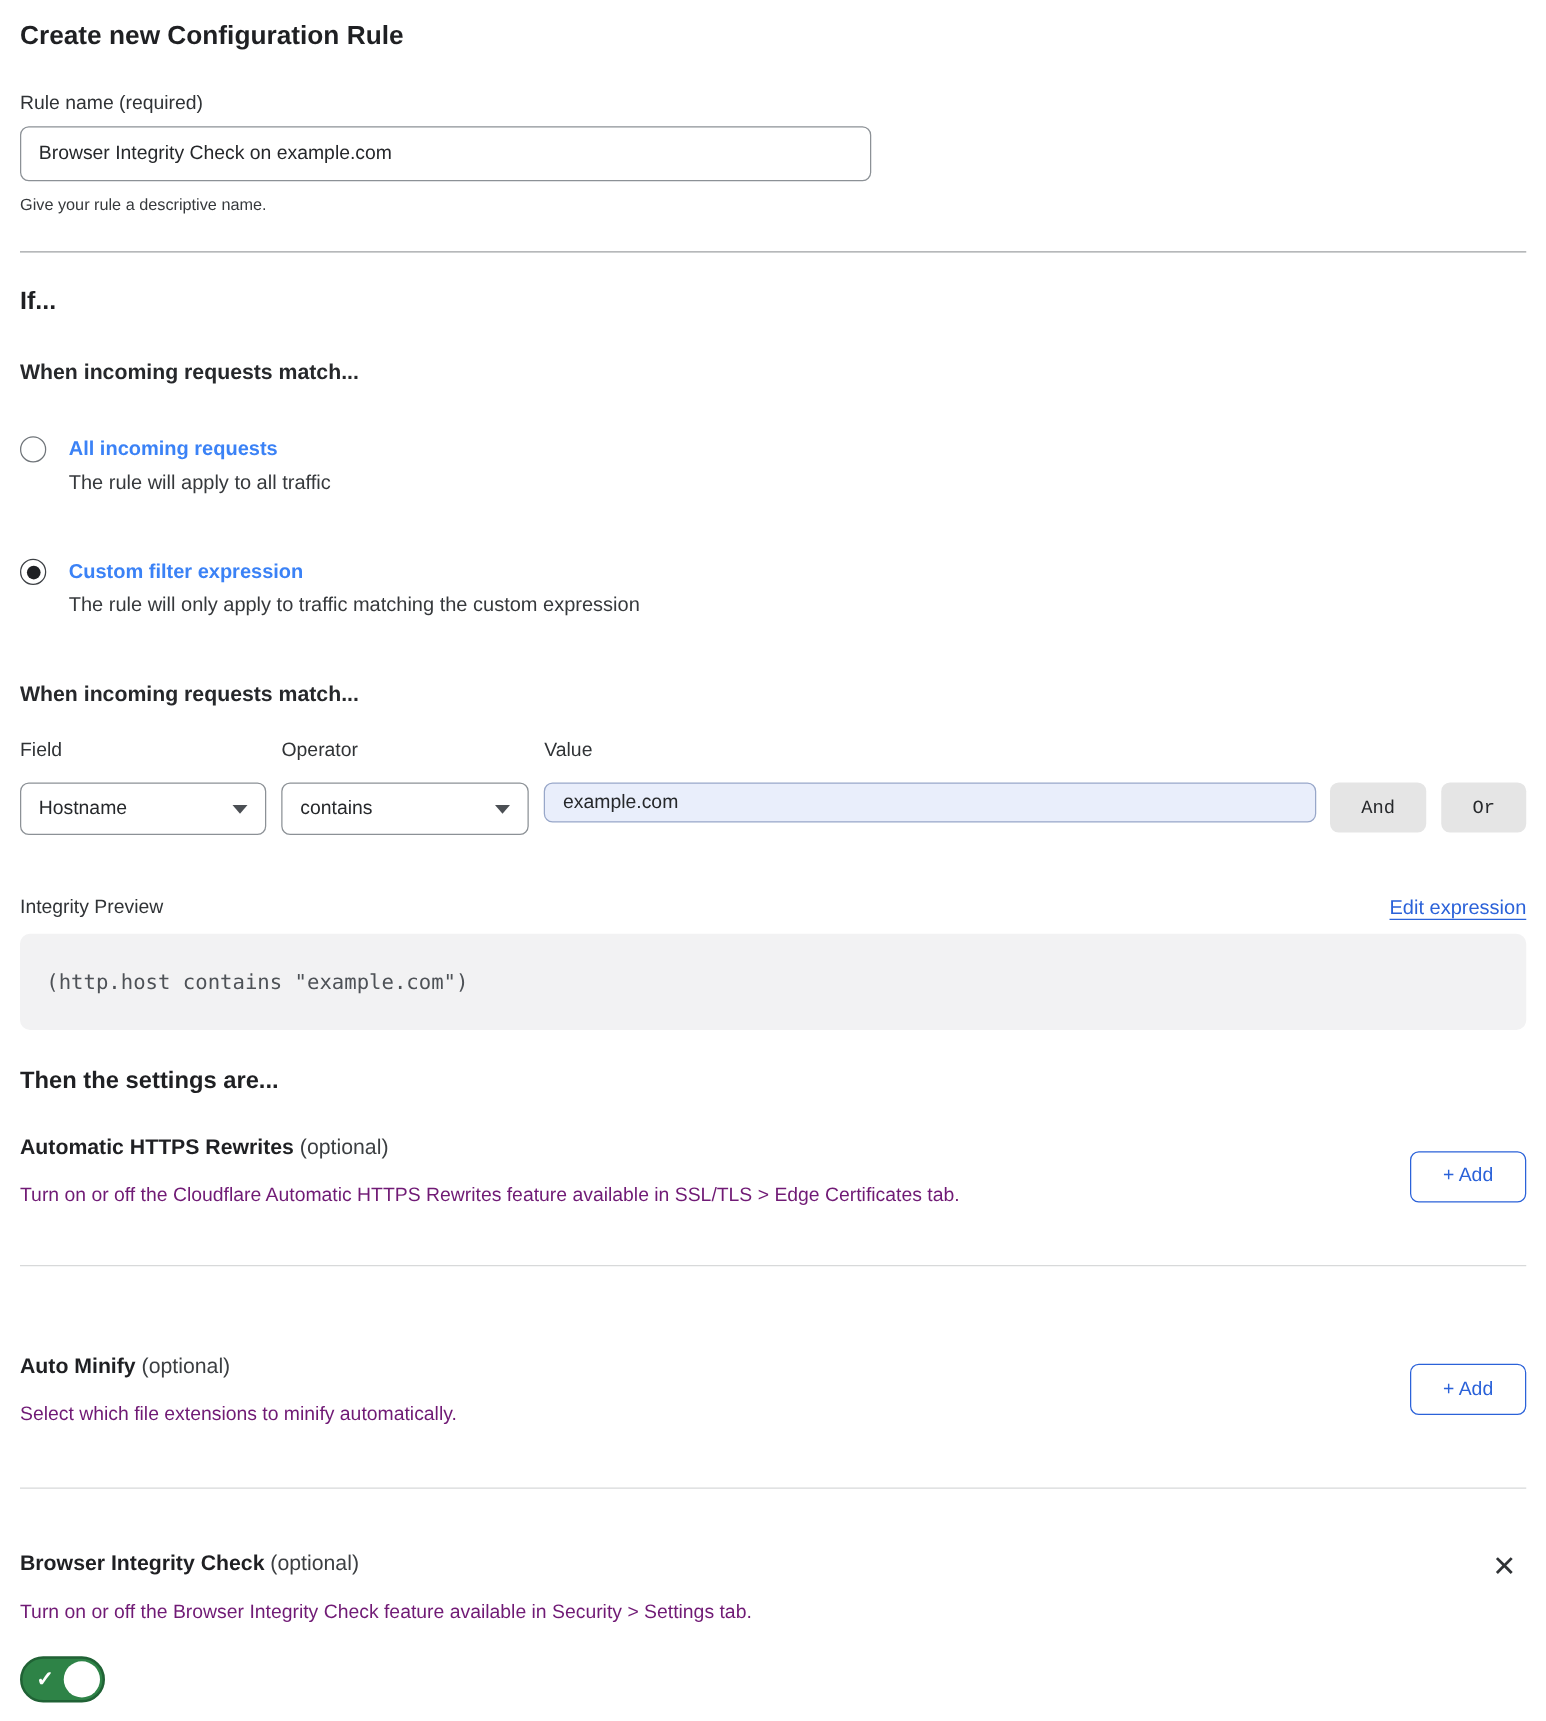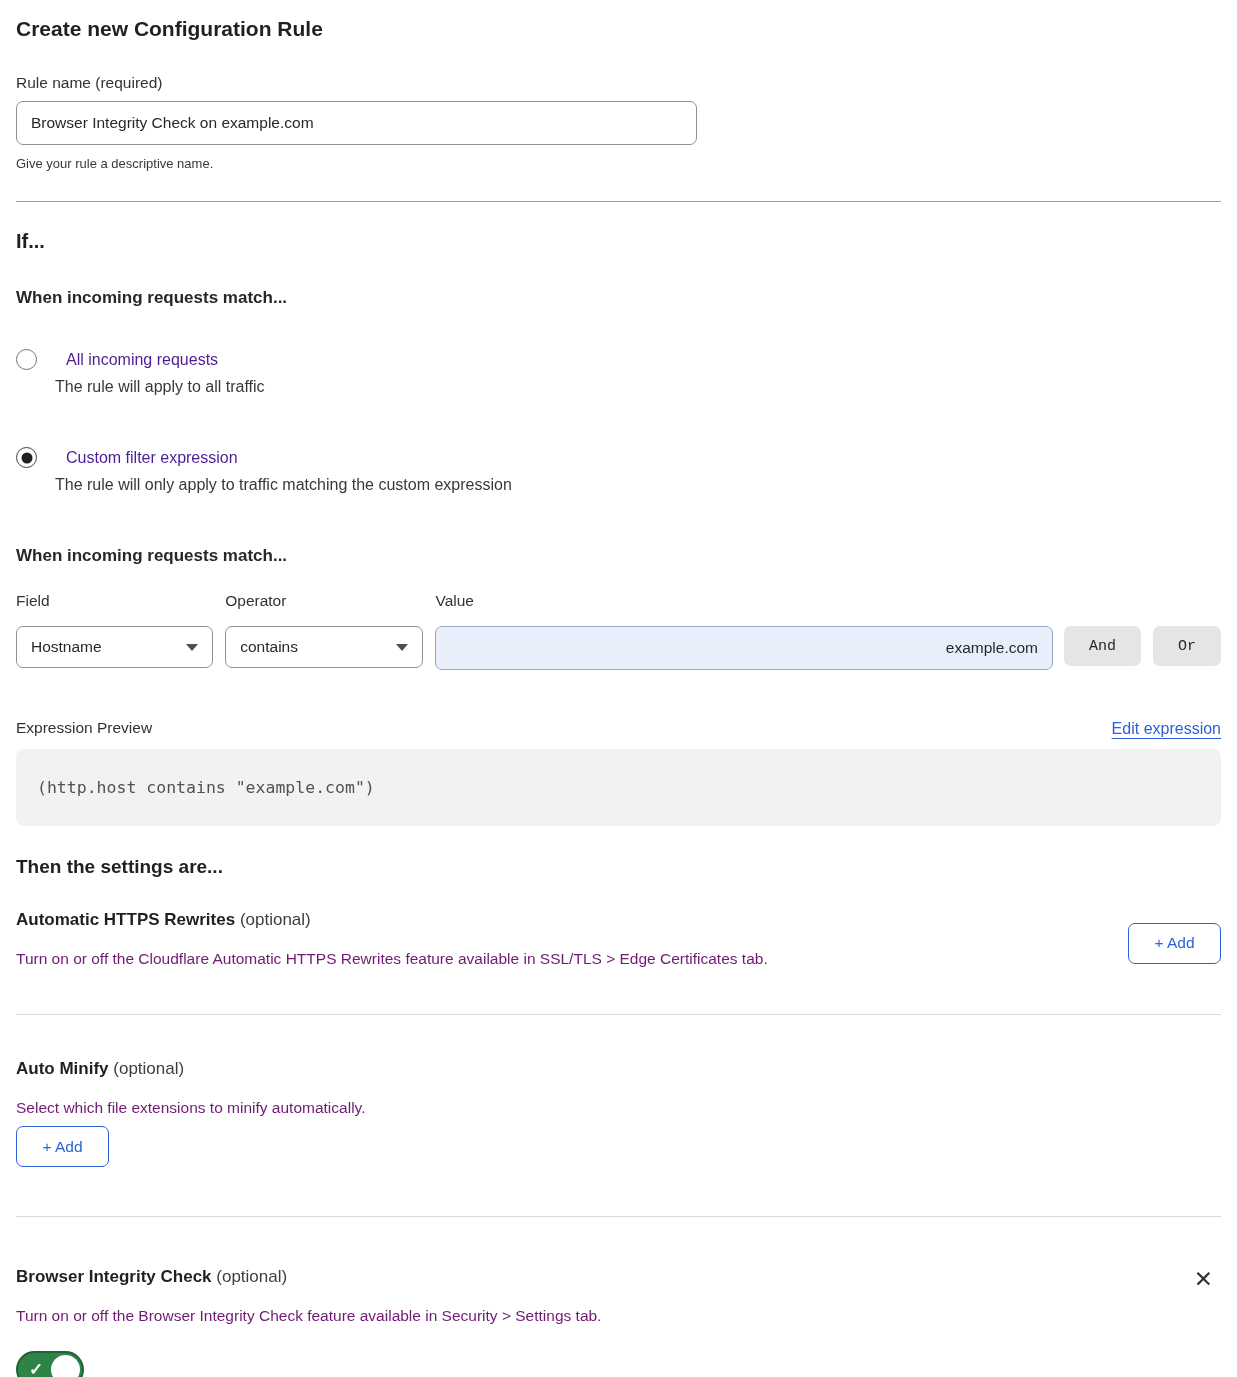--- a/index.html
+++ b/index.html
@@ -76,21 +76,21 @@
   .radio-circle.selected { border-color: #3d4045; }
   .radio-circle.selected::after {
     content: "";
     position: absolute;
     left: 50%; top: 50%;
     width: 11px; height: 11px;
     border-radius: 50%;
     background: #1f2023;
     transform: translate(-50%, -50%);
   }
-  .radio-texts .radio-label { font-size: 16px; line-height: 21px; font-weight: 400; color: #4c1d95; margin-left: 11px; }
+  .radio-texts .radio-label { font-size: 16px; line-height: 21px; font-weight: 700; color: #3b82f6; }
   .radio-texts .radio-desc  { margin-top: 7px; font-size: 16px; line-height: 20px; color: #36393c; }
 
   .match-heading-2 { margin-top: 50px; }
 
   
   .filter-row { margin-top: 26px; display: flex; align-items: flex-start; }
   .filter-col .col-label { font-size: 15.5px; line-height: 18px; color: #303336; }
   .filter-col .control { margin-top: 16px; gap: 44px; }
   .col-field { width: 198px; margin-right: 12px; }
   .col-operator { width: 199px; margin-right: 12px; }
@@ -110,30 +110,29 @@
   }
   .chevron-down {
     width: 0; height: 0;
     border-left: 6px solid transparent;
     border-right: 6px solid transparent;
     border-top: 7px solid #4b4f54;
   }
   .value-input {
     display: block;
     width: 100%;
-    height: 44px;
+    height: 32px;
     border: 1px solid #98a7c9;
     border-radius: 7px;
     background: #e9eefb;
     padding: 0 14px;
     font-family: "Liberation Sans", sans-serif;
     font-size: 15.5px;
     color: #26282b;
     outline: none;
-    text-align: right;
   }
   .value-help { margin-top: 7px; font-size: 15.5px; color: #36393c; }
   .gray-btn {
     height: 40px;
     border: none;
     border-radius: 7px;
     background: #e5e5e5;
     color: #26282b;
     font-family: Liberation Mono, monospace;
     font-size: 15px;
@@ -188,21 +187,21 @@
     background: #ffffff;
     border: 1px solid #2b62d9;
     border-radius: 7px;
     color: #2b62d9;
     font-family: "Liberation Sans", sans-serif;
     font-size: 15.5px;
     padding: 0 22px;
     cursor: pointer;
   }
   .divider-a { margin-top: 46px; }
-  .setting-2 { margin-top: 43px; flex-direction: column; }
+  .setting-2 { margin-top: 69px; }
   .divider-b { margin-top: 49px; }
   .setting-3 { margin-top: 49px; }
   .close-x {
     margin-top: 2px;
     margin-right: 8px;
     font-size: 23px;
     line-height: 23px;
     font-weight: 300;
     color: #303336;
     cursor: pointer;
@@ -293,21 +292,21 @@
     </div>
     <div class="filter-col col-and">
       <button class="gray-btn">And</button>
     </div>
     <div class="filter-col col-or">
       <button class="gray-btn">Or</button>
     </div>
   </div>
 
   <div class="expr-header">
-    <span class="expr-label">Expression Preview</span>
+    <span class="expr-label">Integrity Preview</span>
     <span class="expr-edit-link">Edit expression</span>
   </div>
   <div class="code-box">
     <span class="code-text">(http.host contains "example.com")</span>
   </div>
 
   <div class="h2 then-heading">Then the settings are...</div>
 
   <div class="setting setting-1">
     <div class="setting-left">

